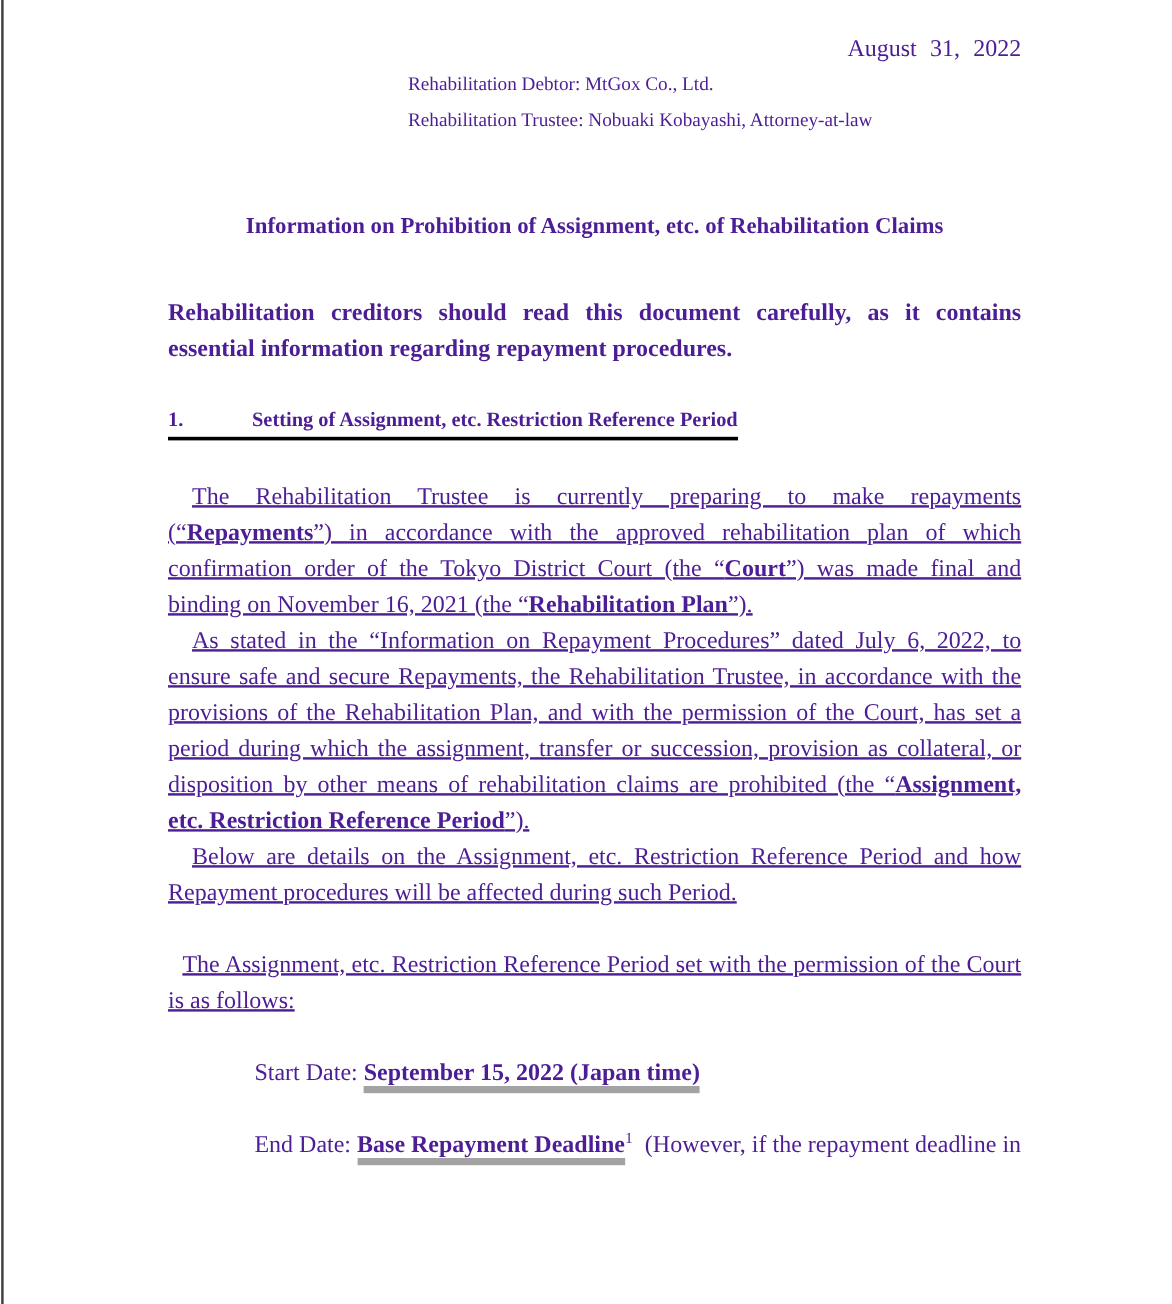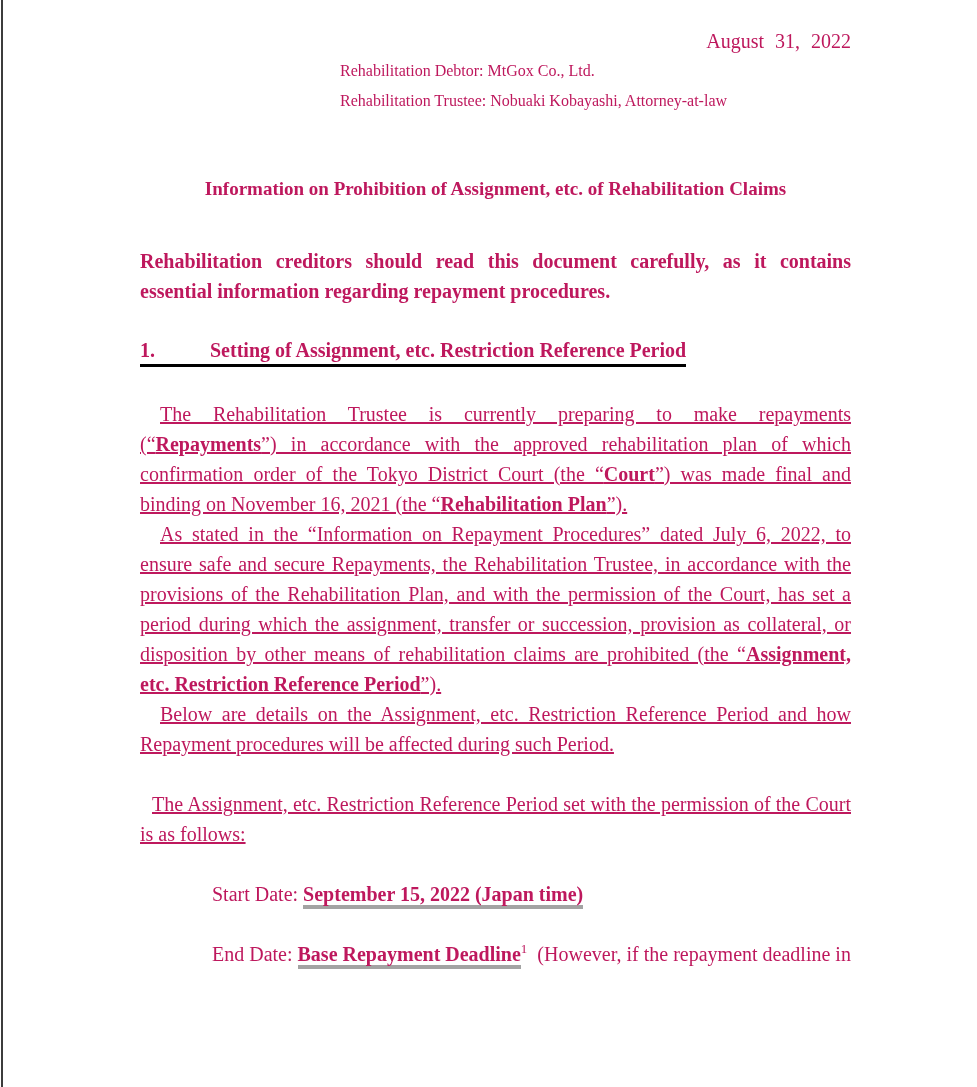--- a/index.html
+++ b/index.html
@@ -1,21 +1,21 @@
 <!DOCTYPE html>
 <html><head>
 <meta charset="utf-8">
 <style>
   html, body { margin: 0; padding: 0; }
   .page {
     position: relative;
     width: 977px;
     height: 1087px;
     background: #ffffff;
-    color: #be185d;
+    color: #4c1d95;
     font-family: "Liberation Serif", "DejaVu Serif", serif;
     overflow: hidden;
   }
   .scan-edge {
     position: absolute;
     left: 1px;
     top: 0;
     width: 2px;
     height: 100%;
     background: #3c3c3c;
@@ -52,21 +52,21 @@
   }
   .notice {
     margin: 42px 0 0 0;
     font-weight: bold;
     font-size: 20px;
     line-height: 30px;
     text-align: justify;
   }
   .section-heading {
     margin: 32px 0 0 0;
-    font-size: 20px;
+    font-size: 17px;
     font-weight: bold;
   }
   .section-heading .hd-wrap {
     display: inline-block;
     border-bottom: 3px solid #000;
     padding-bottom: 2px;
     line-height: 24px;
   }
   .sec-num {
     display: inline-block;
@@ -87,21 +87,21 @@
   .par-after-heading { margin-top: 30px; }
   .date-line {
     margin-top: 30px;
     padding-left: 72px;
     font-size: 20px;
     line-height: 30px;
     white-space: nowrap;
   }
   .dl-value {
     font-weight: bold;
-    border-bottom: 4px solid #a3a3a3;
+    border-bottom: 6px solid #a3a3a3;
   }
   sup.fn {
     font-size: 13px;
     line-height: 0;
     vertical-align: super;
   }
   .dl-rest { margin-left: 10px; }
 </style>
 </head>
 <body>

